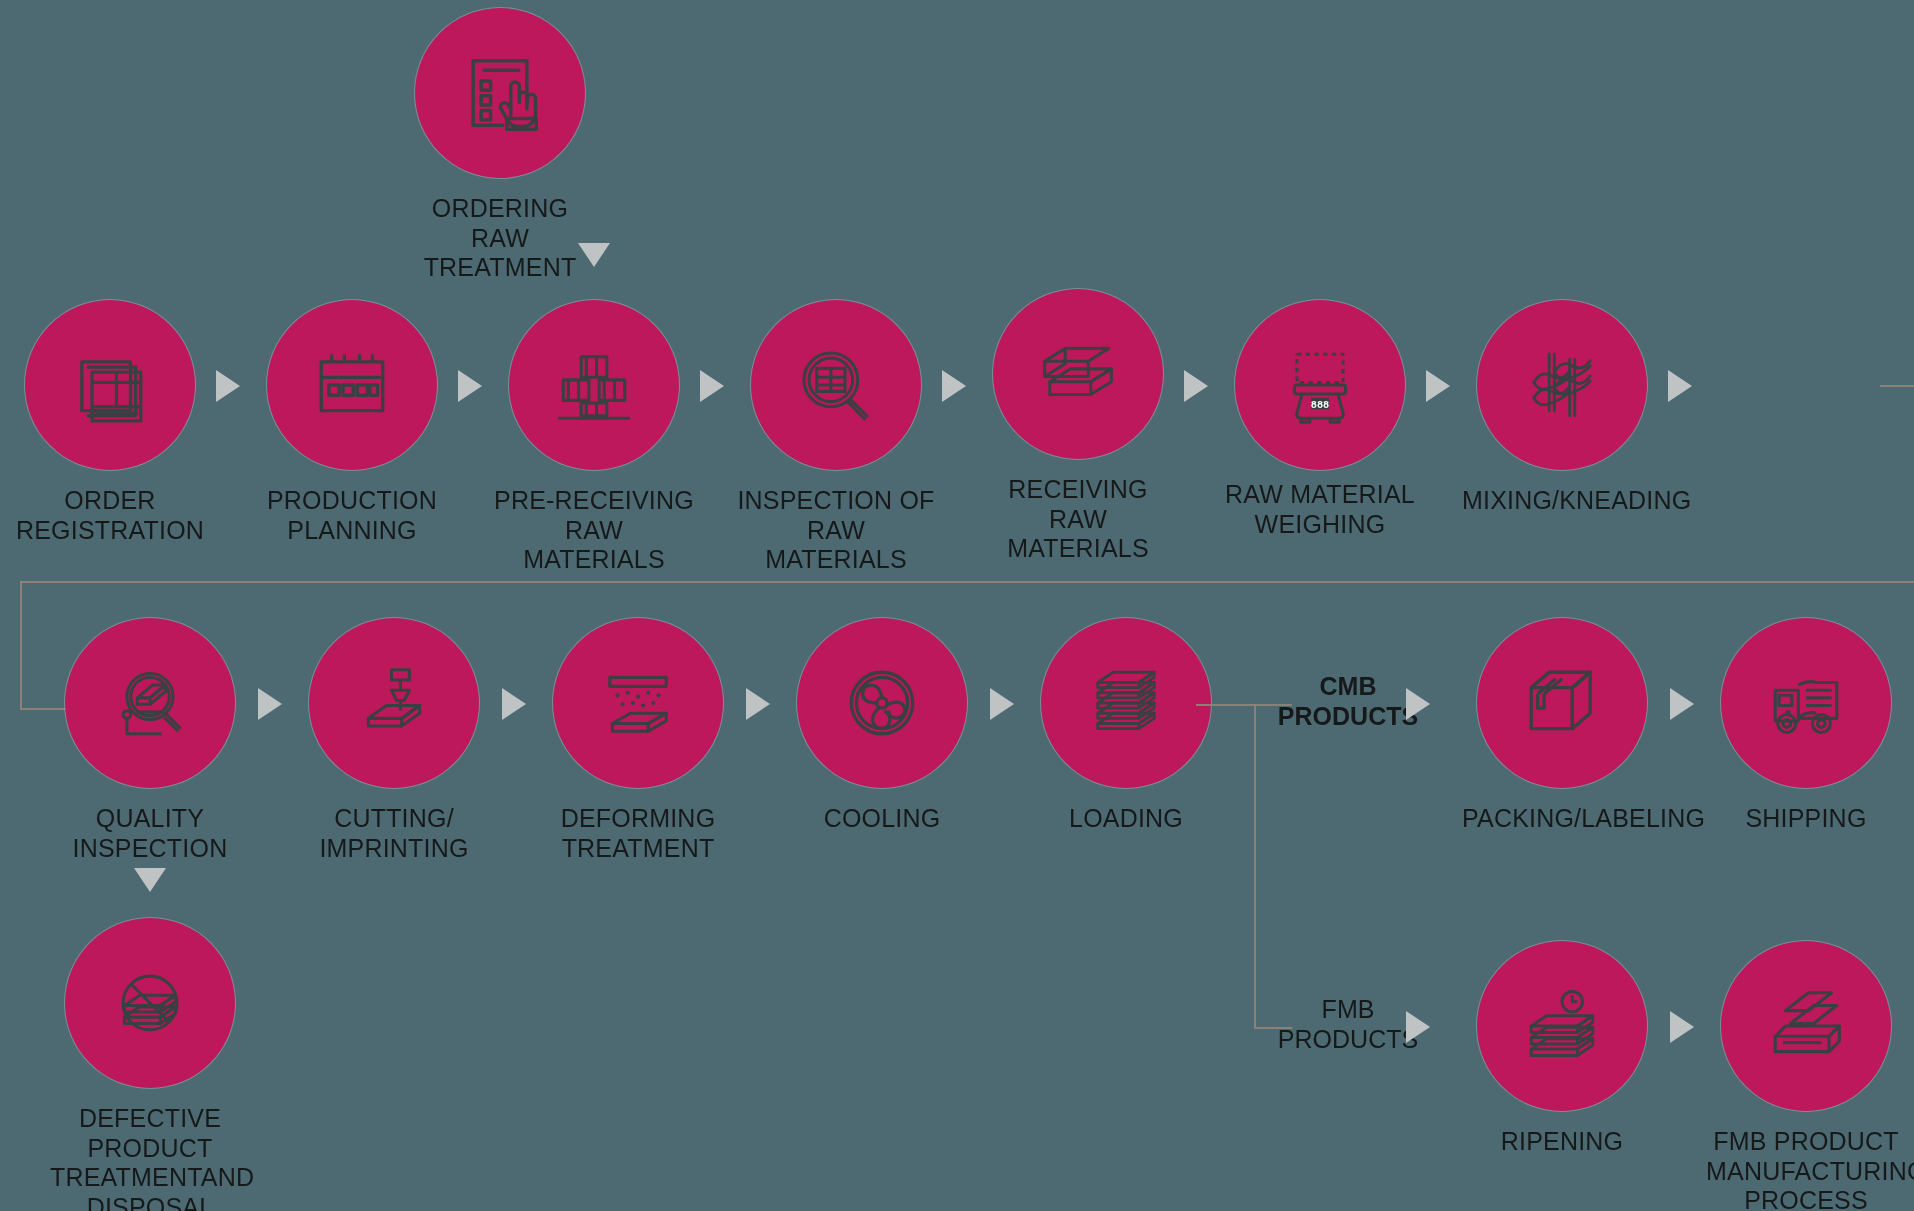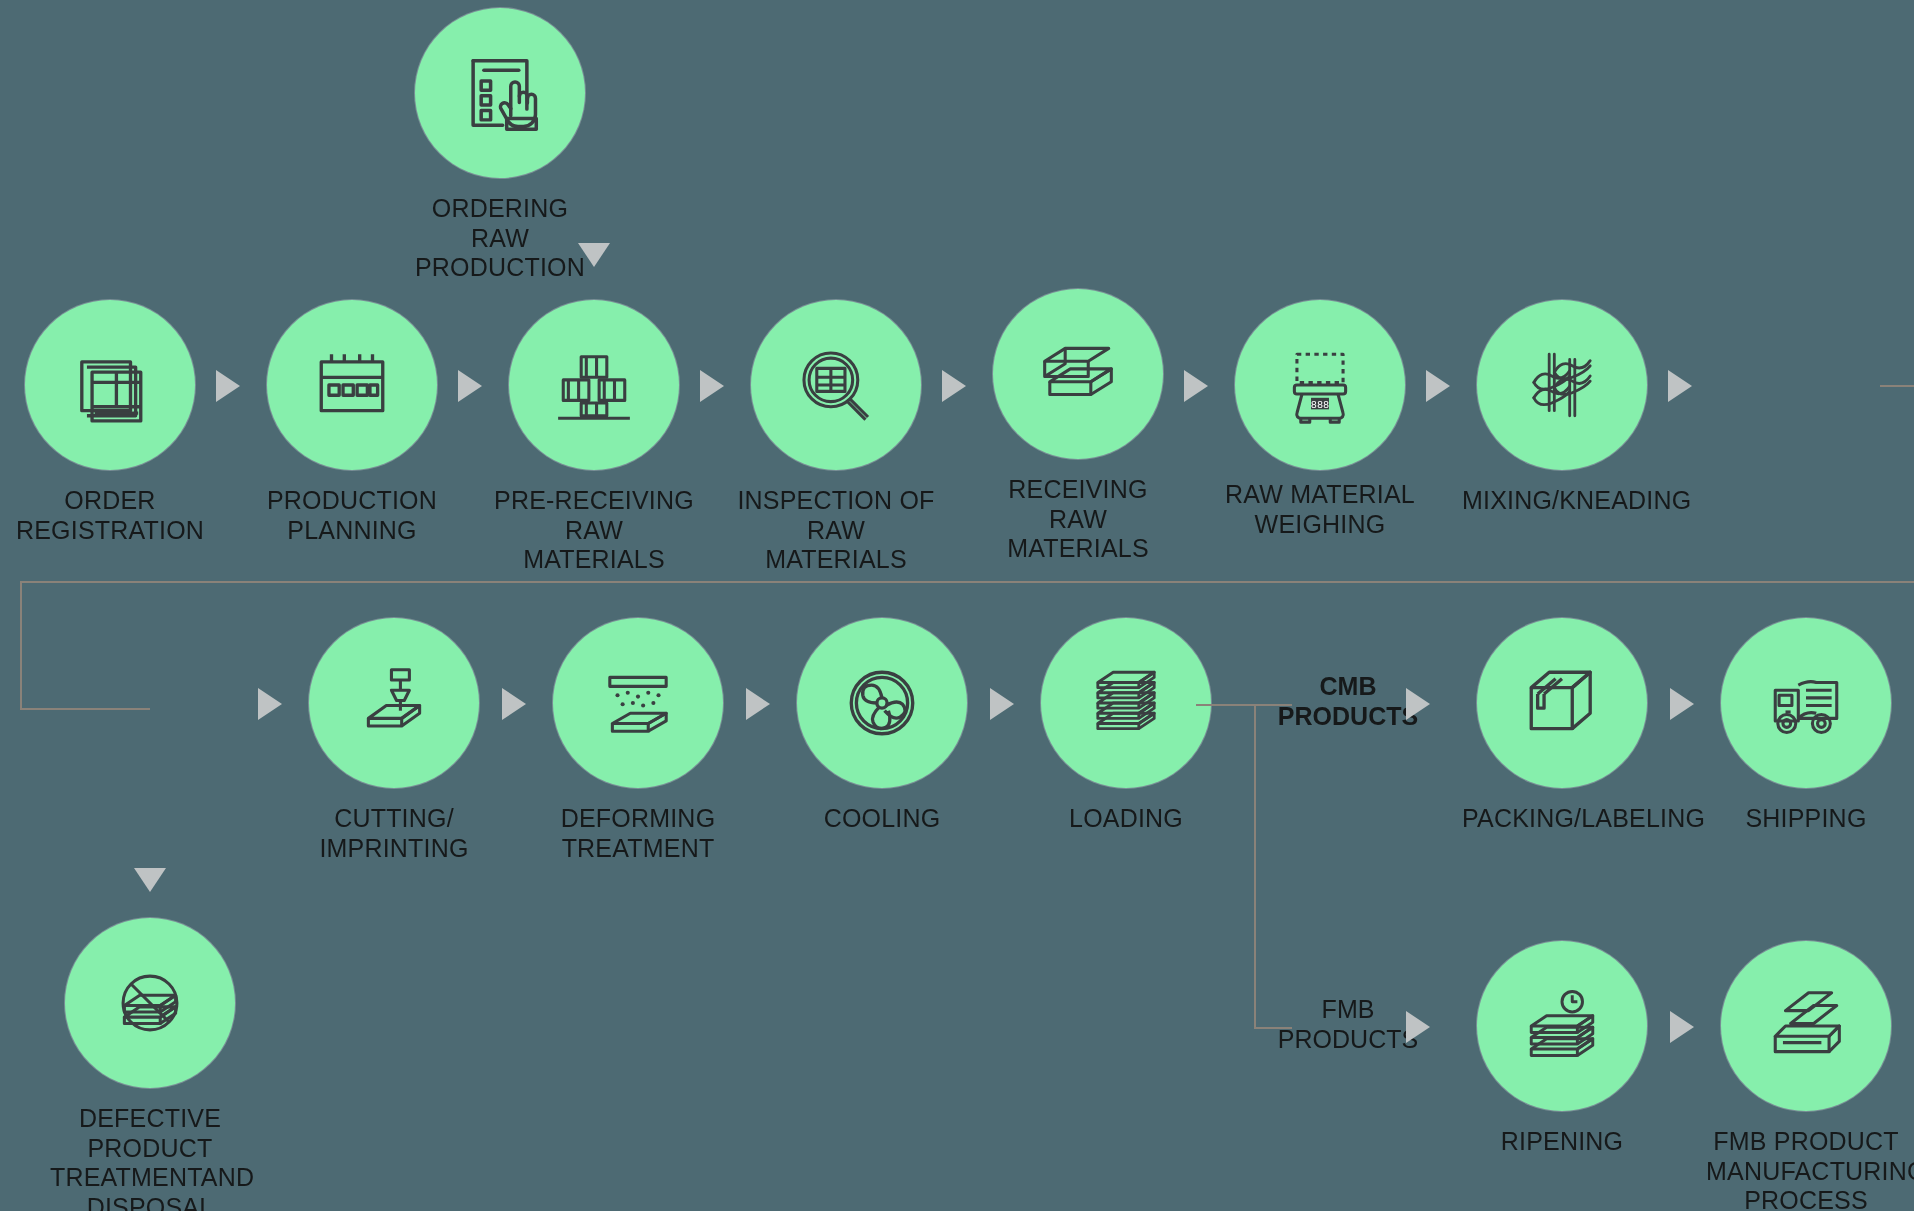--- a/index.html
+++ b/index.html
@@ -9,23 +9,24 @@
     font-family:"Liberation Sans","DejaVu Sans",sans-serif;
     overflow:hidden;
     position:relative;
   }
   #stage{position:absolute;left:0;top:0;width:1914px;height:1211px;}
 
   
   .node{position:absolute;width:200px;text-align:center;}
   .circle{
     width:170px;height:170px;border-radius:50%;
-    background:#86efac;margin:0 auto;
+    background:#be185d;margin:0 auto;
     display:flex;align-items:center;justify-content:center;
     box-shadow:0 0 0 1px rgba(255,255,255,.25);
+    font-weight:bold;
   }
   .circle svg{display:block;}
   .lbl{
     margin-top:16px;
     color:#16191a;
     font-size:25px;
     line-height:1.18;
     letter-spacing:.2px;
     white-space:pre-line;
     font-weight:400;
@@ -76,21 +77,21 @@
           <rect x="18" y="23" width="7" height="7"></rect>
           <rect x="18" y="34" width="7" height="7"></rect>
           <rect x="18" y="45" width="7" height="7"></rect>
           <path d="M40 49 V27 a3.2 3.2 0 0 1 6.4 0 v12"></path>
           <path d="M46.4 34.5 a3 3 0 0 1 6 0 v5"></path>
           <path d="M52.4 36 a3 3 0 0 1 6 0 v12 a9 9 0 0 1 -9 9 h-4 a9 9 0 0 1 -8 -5 l-4.5 -8 a3 3 0 0 1 5 -3.4 l2.1 3"></path>
           <rect x="37" y="51" width="22" height="8"></rect>
         </svg>
       </span>
     </div>
-    <div class="lbl">ORDERING RAW PRODUCTION</div>
+    <div class="lbl">ORDERING RAW TREATMENT</div>
   </div>
 
   <div class="arrow down" style="left:578px;top:243px;"></div>
 
   <div class="node" style="left:10px;top:300px;">
     <div class="circle">
       <span>
         <svg width="82" height="82" viewBox="0 0 64 64" fill="none" stroke="#3a3f41" stroke-width="2.6" stroke-linejoin="round">
           <path d="M10 14 H48 V52 H10 Z"></path>
           <path d="M14 18 H52 V56 H14"></path>
@@ -222,20 +223,40 @@
   </div>
   <div class="arrow right" style="left:1668px;top:370px;"></div>
 
 
   <div class="ln lnh" style="left:1880px;top:385px;width:34px;"></div>
   <div class="ln lnv" style="left:1912px;top:385px;height:0px;"></div>
   <div class="ln lnh" style="left:20px;top:581px;width:1894px;"></div>
   <div class="ln lnv" style="left:20px;top:581px;height:128px;"></div>
   <div class="ln lnh" style="left:20px;top:708px;width:130px;"></div>
 
+  <div class="node" style="left:50px;top:618px;">
+    <div class="circle">
+      <span>
+        <svg width="82" height="82" viewBox="0 0 64 64" fill="none" stroke="#3a3f41" stroke-width="2.4" stroke-linejoin="round">
+          <circle cx="32" cy="27" r="18"></circle>
+          <circle cx="32" cy="27" r="15"></circle>
+          <path d="M22 28 L34 18 H44 L32 28 Z"></path>
+          <path d="M22 28 V33 H32 V28"></path>
+          <path d="M32 28 L44 18 V23 L32 33"></path>
+          <path d="M21 39 H43"></path>
+          <path d="M45 41 L56 52"></path>
+          <path d="M43 43 L54 54"></path>
+          <circle cx="14" cy="41" r="3"></circle>
+          <path d="M14 44 V56 H41"></path>
+        </svg>
+      </span>
+    </div>
+    <div class="lbl">QUALITY
+INSPECTION</div>
+  </div>
   <div class="arrow right" style="left:258px;top:688px;"></div>
 
   <div class="node" style="left:294px;top:618px;">
     <div class="circle">
       <span>
         <svg width="82" height="82" viewBox="0 0 64 64" fill="none" stroke="#3a3f41" stroke-width="2.4" stroke-linejoin="round">
           <path d="M30 6 H44 V14 H30 Z"></path>
           <path d="M37 14 V22"></path>
           <path d="M30 22 H44 L40 30 H34 Z"></path>
           <path d="M37 30 V38"></path>

